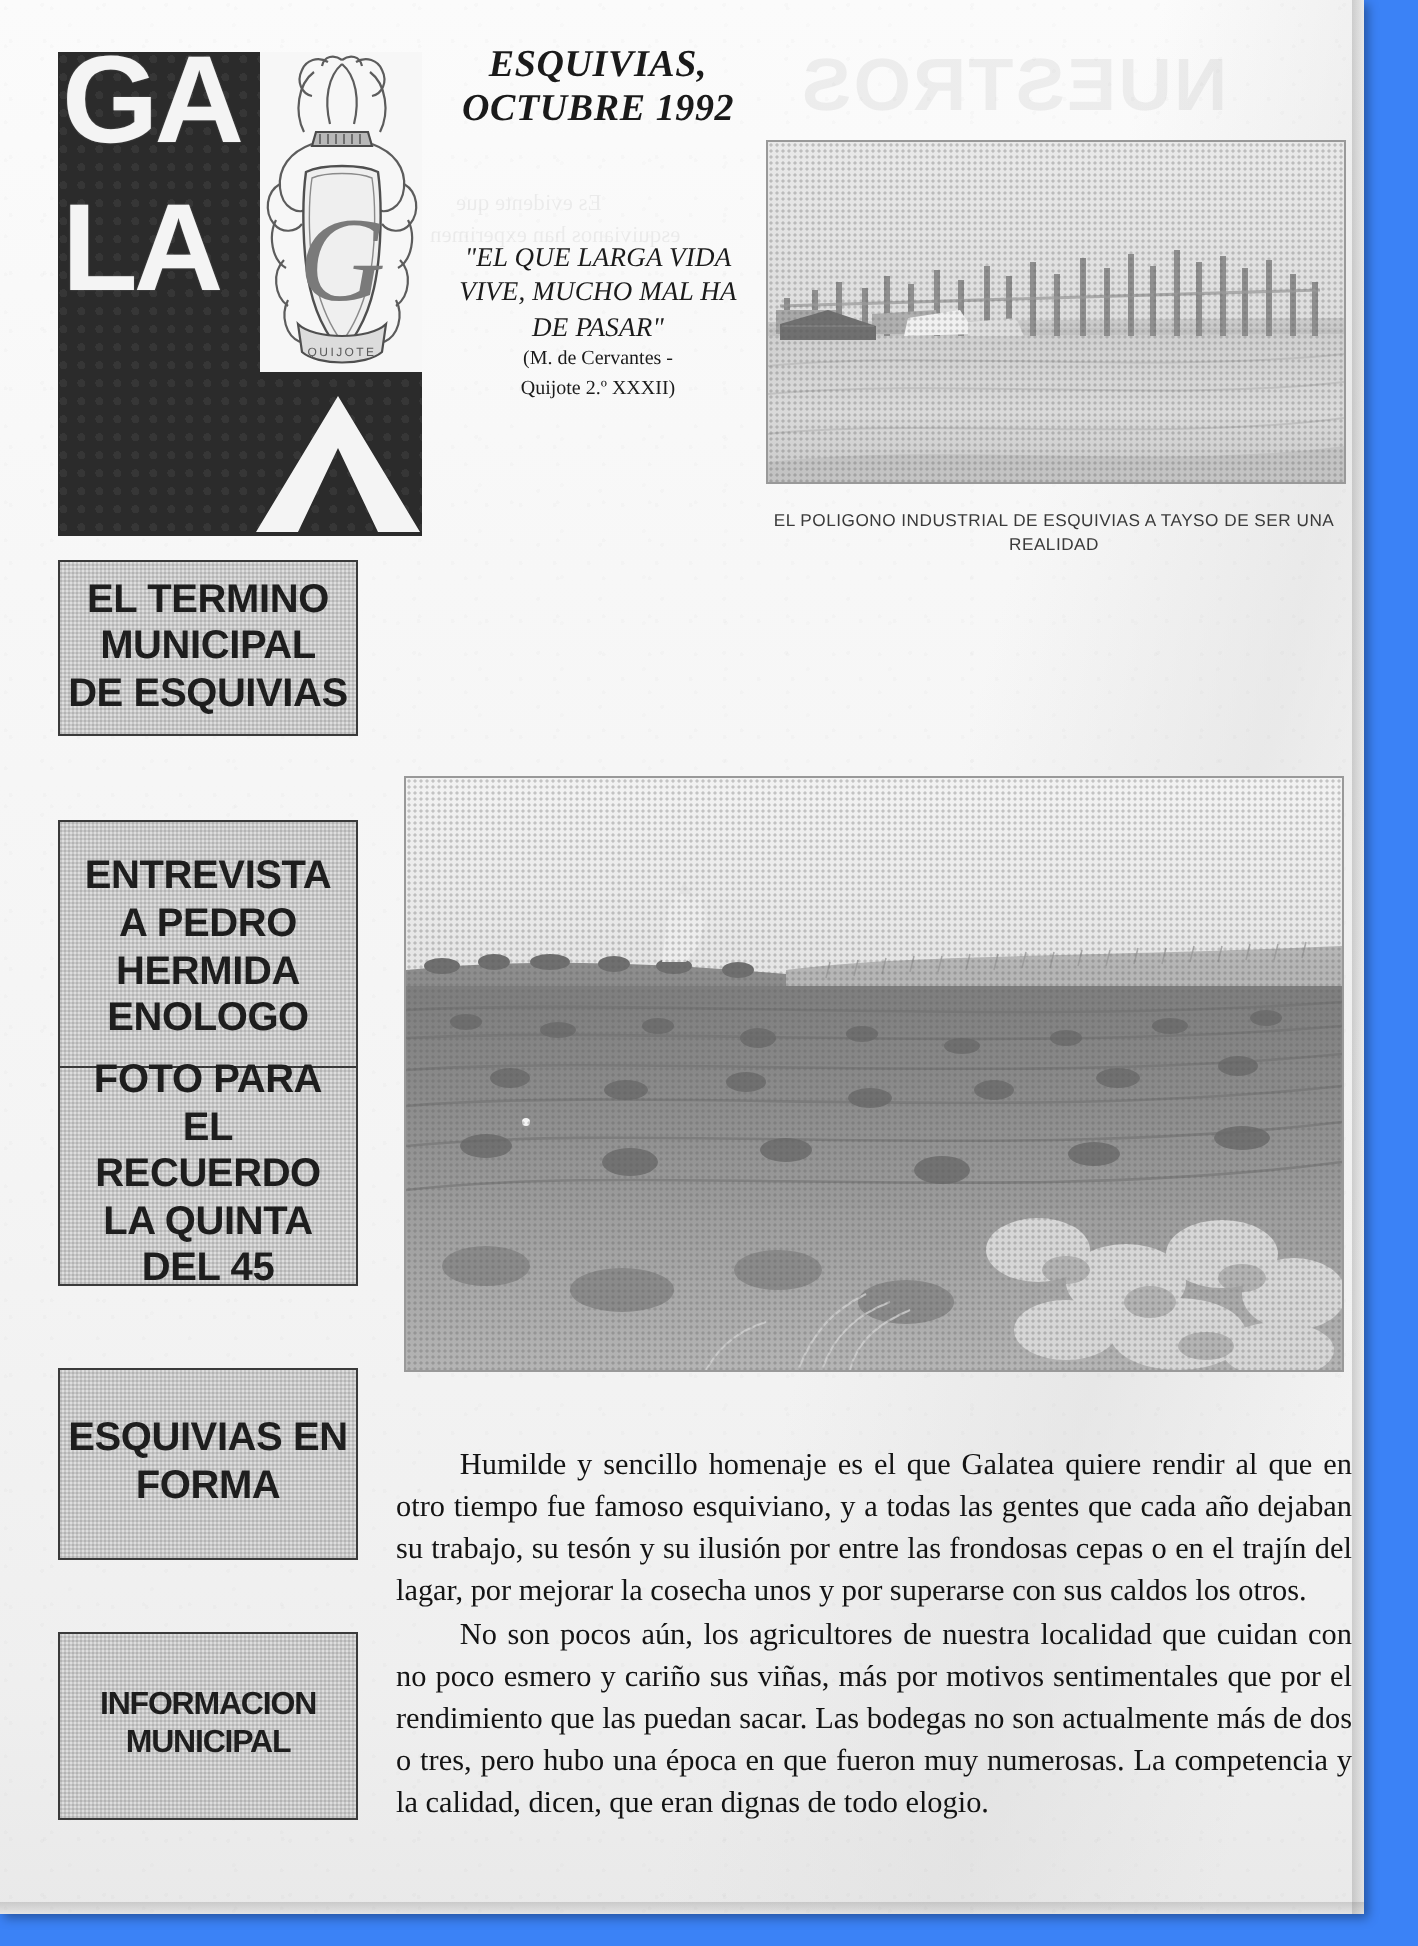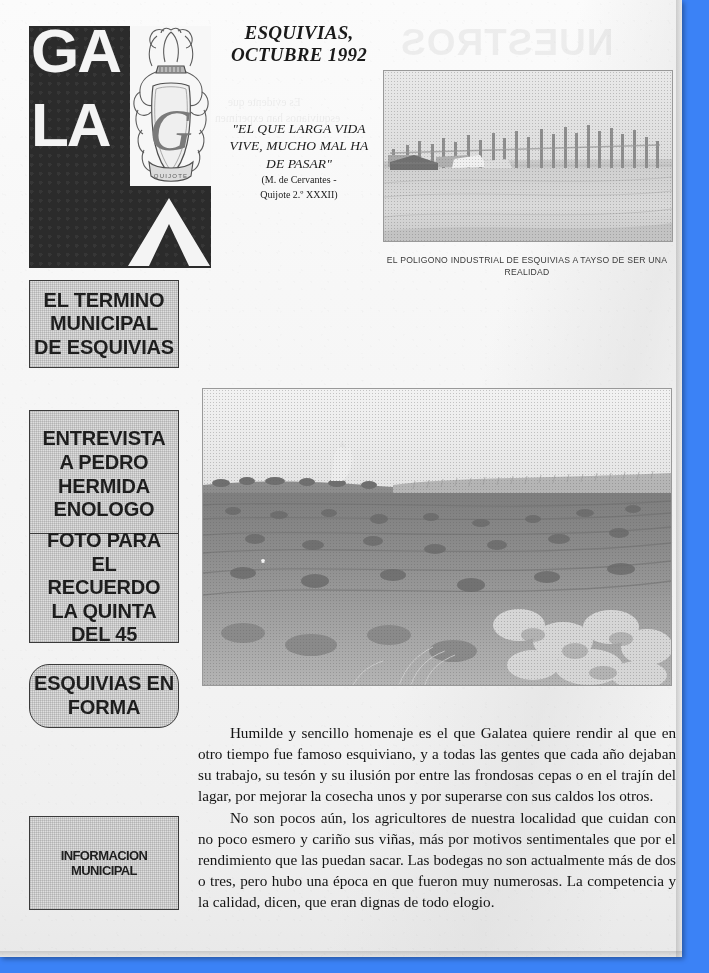--- a/index.html
+++ b/index.html
@@ -139,23 +139,23 @@
   }
   .side-box-label {
     font-family:"Liberation Sans", sans-serif;
     font-weight:bold; text-align:center; color:#1e1e1e;
     font-size:20px; line-height:1.18; letter-spacing:-.2px;
     padding:0 4px;
   }
   #side-1 { top:280px; height:88px; }
   #side-2 { top:410px; height:129px; }
   #side-3 { top:533px; height:110px; }
-  #side-4 { top:664px; height:64px;border-radius:20px; }
+  #side-4 { top:684px; height:96px; }
   #side-5 { top:816px; height:94px; }
-  #side-5 .side-box-label { font-size:13px; letter-spacing:-.6px; }
+  #side-5 .side-box-label { font-size:16px; letter-spacing:-.6px; }
 
   
   .body-copy {
     position:absolute; left:198px; top:722px; width:478px;
     font-family:"Liberation Serif", serif;
     font-size:15.2px; line-height:1.39; color:#141414;
     text-align:justify; text-justify:inter-word;
   }
   .body-copy p { margin:0; text-indent:2.1em; }
 </style>

